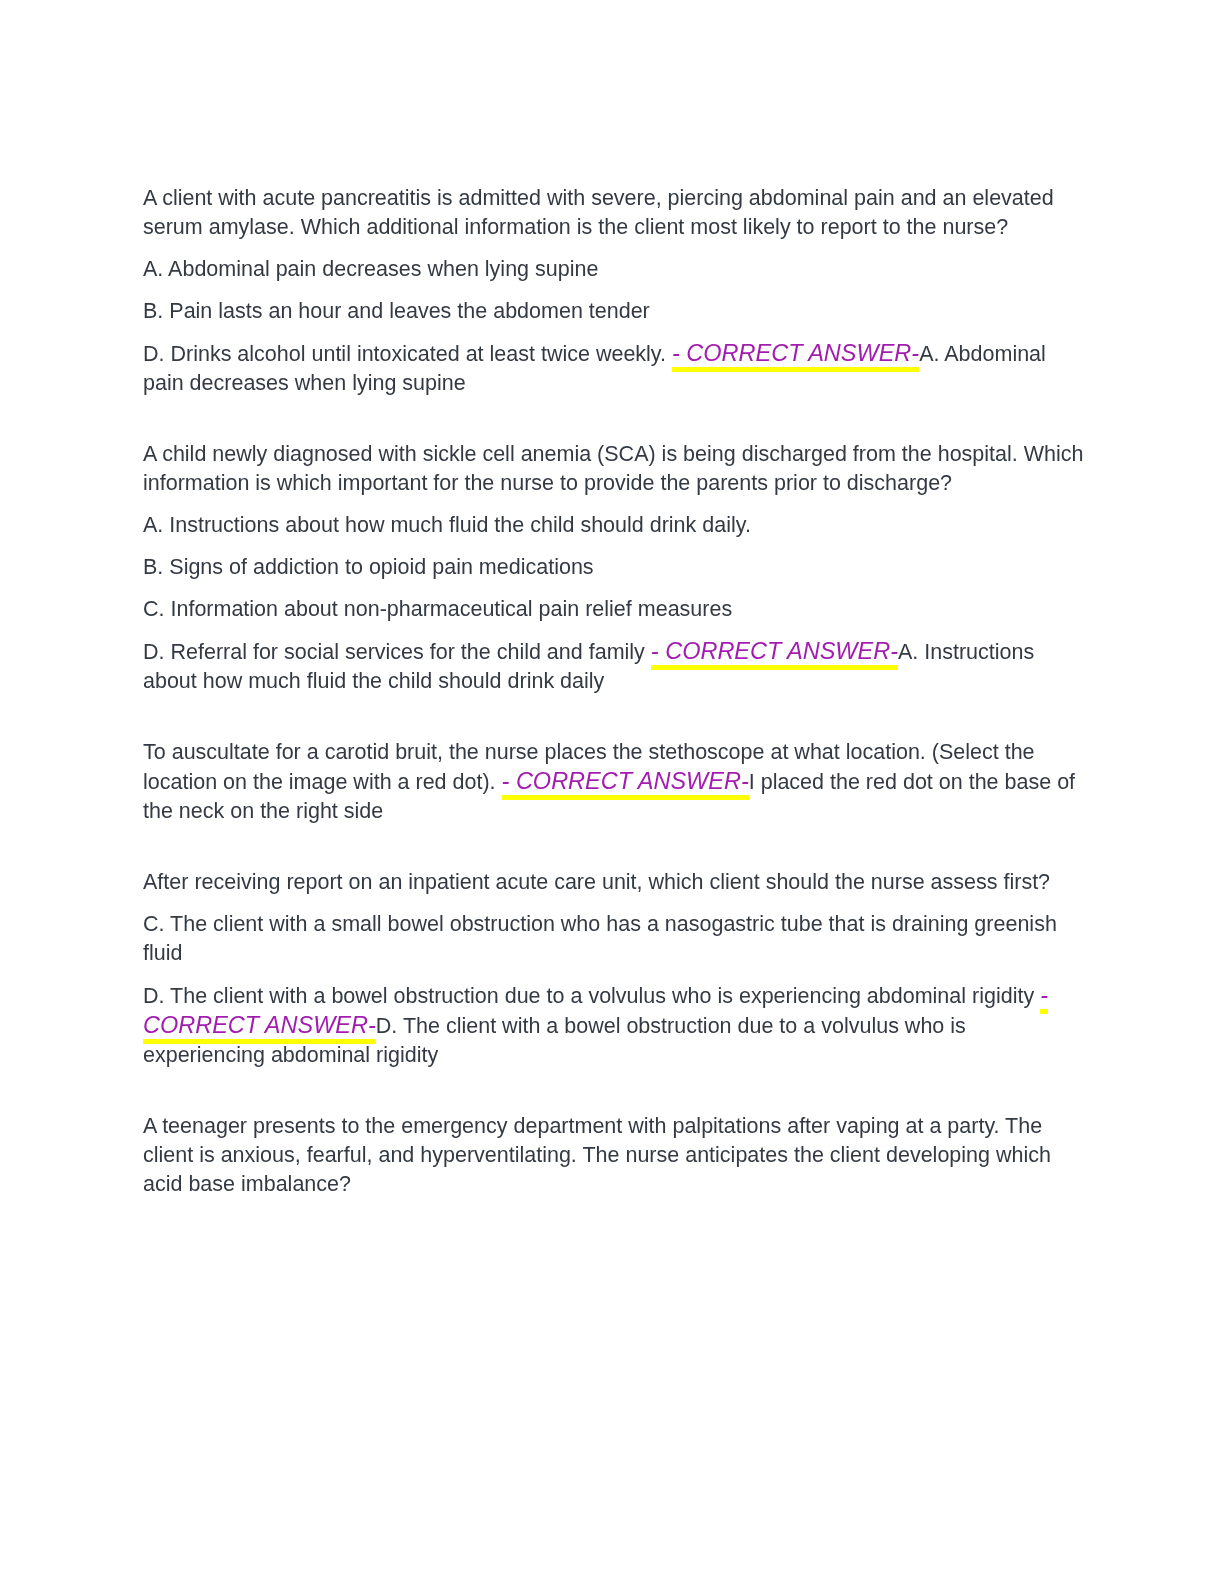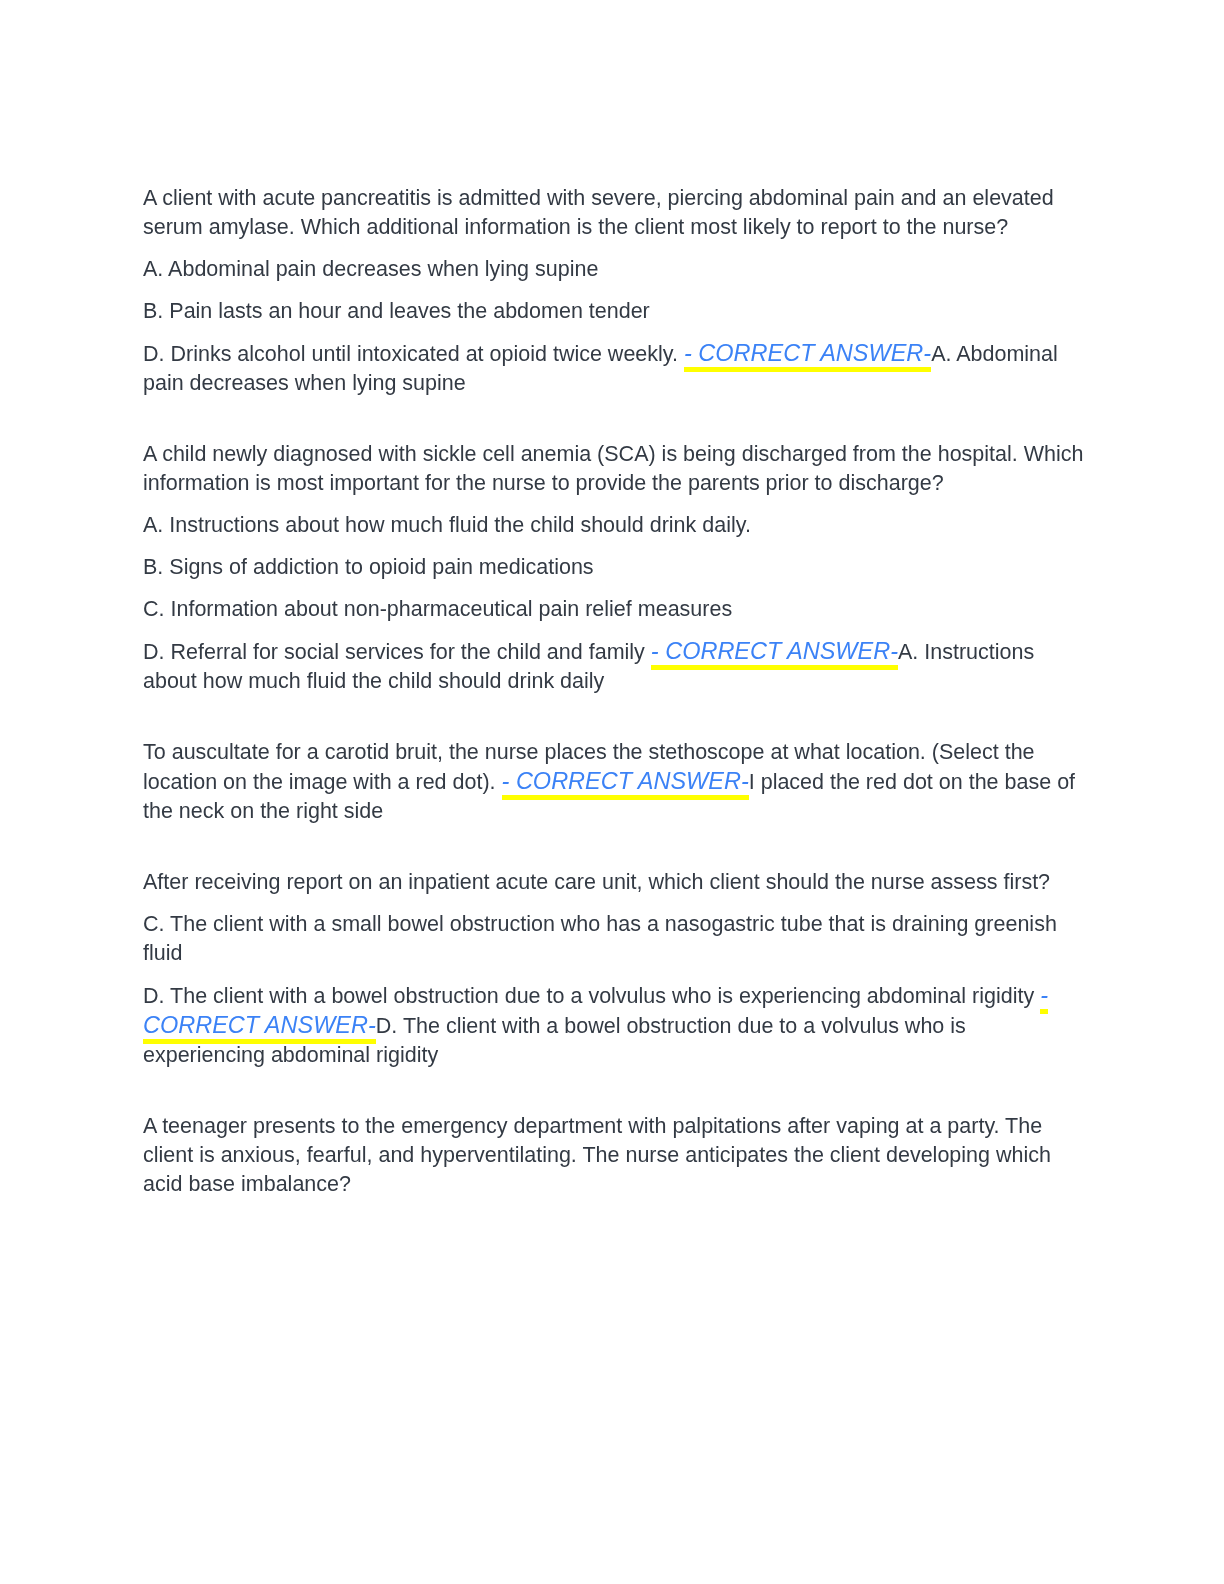--- a/index.html
+++ b/index.html
@@ -17,42 +17,42 @@
     top: 184px;
     width: 941px;
     font-size: 21.5px;
     line-height: 29px;
     color: #333a44;
   }
   .para { margin: 0 0 13px 0; }
   .block { margin: 0 0 42px 0; }
   .block:last-child { margin-bottom: 4px; }
   .marker {
-    color: #3b82f6;
+    color: #a21caf;
     font-style: italic;
     font-size: 23.5px;
     border-bottom: 5px solid #ffff00;
     padding-bottom: 1px;
   }
 </style>
 </head>
 <body>
 
 <div class="page">
   <div class="content">
 
     <section class="block">
       <p class="para">A client with acute pancreatitis is admitted with severe, piercing abdominal pain and an elevated serum amylase. Which additional information is the client most likely to report to the nurse?</p>
       <p class="para">A. Abdominal pain decreases when lying supine</p>
       <p class="para">B. Pain lasts an hour and leaves the abdomen tender</p>
-      <p class="para"><span>D. Drinks alcohol until intoxicated at opioid twice weekly. </span><span class="marker">- CORRECT ANSWER-</span><span>A. Abdominal pain decreases when lying supine</span></p>
+      <p class="para"><span>D. Drinks alcohol until intoxicated at least twice weekly. </span><span class="marker">- CORRECT ANSWER-</span><span>A. Abdominal pain decreases when lying supine</span></p>
     </section>
 
     <section class="block">
-      <p class="para">A child newly diagnosed with sickle cell anemia (SCA) is being discharged from the hospital. Which information is most important for the nurse to provide the parents prior to discharge?</p>
+      <p class="para">A child newly diagnosed with sickle cell anemia (SCA) is being discharged from the hospital. Which information is which important for the nurse to provide the parents prior to discharge?</p>
       <p class="para">A. Instructions about how much fluid the child should drink daily.</p>
       <p class="para">B. Signs of addiction to opioid pain medications</p>
       <p class="para">C. Information about non-pharmaceutical pain relief measures</p>
       <p class="para"><span>D. Referral for social services for the child and family </span><span class="marker">- CORRECT ANSWER-</span><span>A. Instructions about how much fluid the child should drink daily</span></p>
     </section>
 
     <section class="block">
       <p class="para"><span>To auscultate for a carotid bruit, the nurse places the stethoscope at what location. (Select the location on the image with a red dot). </span><span class="marker">- CORRECT ANSWER-</span><span>I placed the red dot on the base of the neck on the right side</span></p>
     </section>
 

